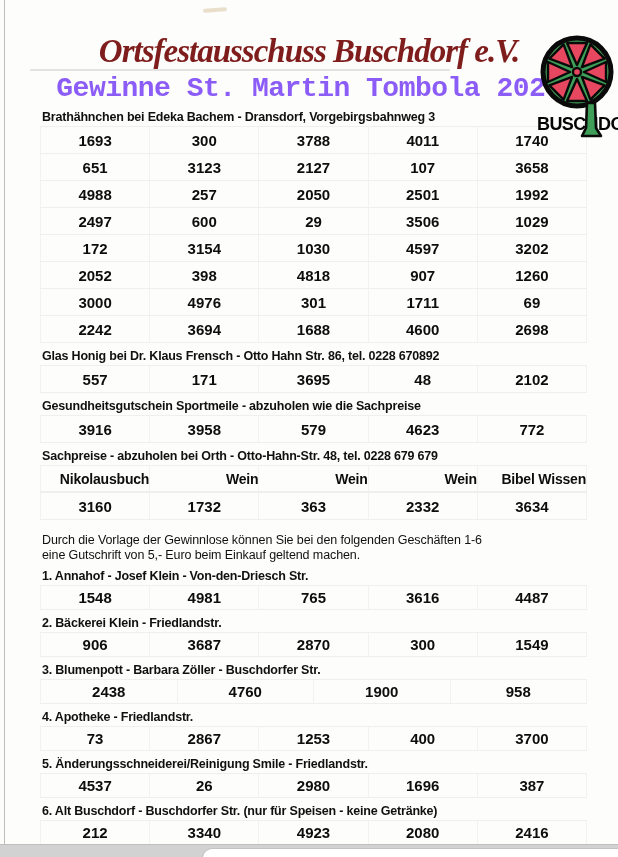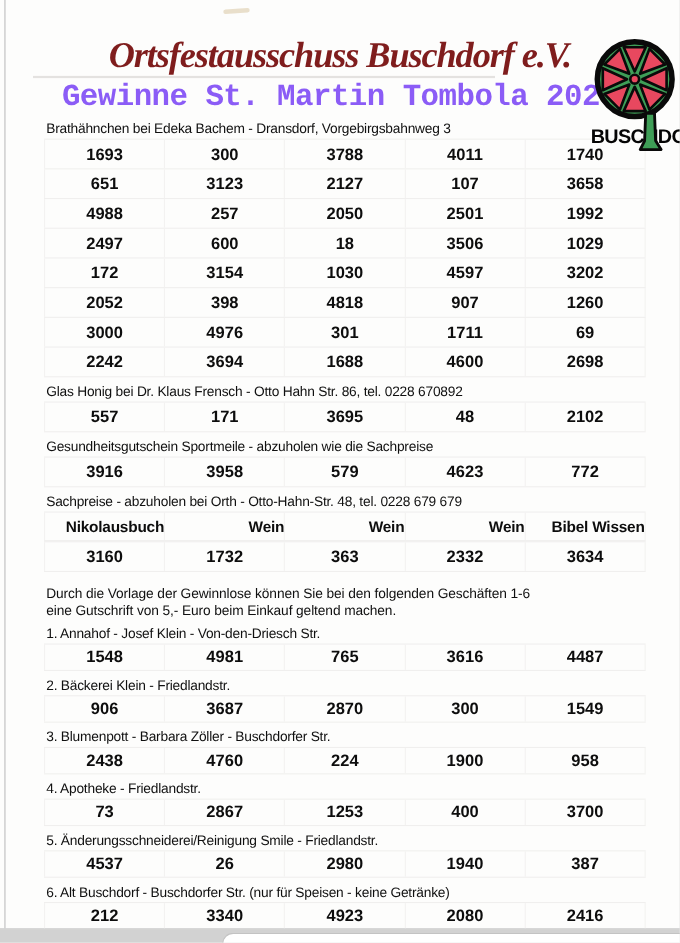--- a/index.html
+++ b/index.html
@@ -29,21 +29,21 @@
   }
 
   .logo{position:absolute;left:537px;top:30px;width:90px;height:115px;}
   .logo svg{position:absolute;left:0;top:0;z-index:3;}
   .logo-word{
     position:absolute;left:0;top:84px;z-index:2;white-space:nowrap;
     font-size:18px;font-weight:bold;letter-spacing:-0.6px;color:#050505;
   }
 
   .section-heading{
-    margin:6px 0 2px 42px;font-size:12.5px;font-weight:normal;
+    margin:6px 0 2px 42px;font-size:12.5px;font-weight:bold;
     letter-spacing:-0.2px;color:#101010;white-space:nowrap;
   }
   .num-table{margin-left:40px;width:547px;border-top:1px solid #f0efee;}
   .num-row{display:flex;border-bottom:1px solid #f0efee;}
   .num-cell{
     flex:1;text-align:center;font-weight:bold;font-size:15px;
     padding:4.5px 0;color:#0d0d0d;border-right:1px solid #f3f2f1;
   }
   .num-cell:first-child{border-left:1px solid #f3f2f1;}
   .shop .num-cell{padding:3px 0;}
@@ -110,21 +110,21 @@
         <div class="num-row">
           <div class="num-cell">4988</div>
           <div class="num-cell">257</div>
           <div class="num-cell">2050</div>
           <div class="num-cell">2501</div>
           <div class="num-cell">1992</div>
         </div>
         <div class="num-row">
           <div class="num-cell">2497</div>
           <div class="num-cell">600</div>
-          <div class="num-cell">18</div>
+          <div class="num-cell">29</div>
           <div class="num-cell">3506</div>
           <div class="num-cell">1029</div>
         </div>
         <div class="num-row">
           <div class="num-cell">172</div>
           <div class="num-cell">3154</div>
           <div class="num-cell">1030</div>
           <div class="num-cell">4597</div>
           <div class="num-cell">3202</div>
         </div>
@@ -228,21 +228,20 @@
           <div class="num-cell">1549</div>
         </div>
       </div>
   </div>
   <div class="section shop">
     <div class="section-heading">3. Blumenpott - Barbara Zöller - Buschdorfer Str.</div>
     <div class="num-table">
         <div class="num-row">
           <div class="num-cell">2438</div>
           <div class="num-cell">4760</div>
-          <div class="num-cell">224</div>
           <div class="num-cell">1900</div>
           <div class="num-cell">958</div>
         </div>
       </div>
   </div>
   <div class="section shop">
     <div class="section-heading">4. Apotheke - Friedlandstr.</div>
     <div class="num-table">
         <div class="num-row">
           <div class="num-cell">73</div>
@@ -253,21 +252,21 @@
         </div>
       </div>
   </div>
   <div class="section shop">
     <div class="section-heading">5. Änderungsschneiderei/Reinigung Smile - Friedlandstr.</div>
     <div class="num-table">
         <div class="num-row">
           <div class="num-cell">4537</div>
           <div class="num-cell">26</div>
           <div class="num-cell">2980</div>
-          <div class="num-cell">1940</div>
+          <div class="num-cell">1696</div>
           <div class="num-cell">387</div>
         </div>
       </div>
   </div>
   <div class="section shop">
     <div class="section-heading">6. Alt Buschdorf - Buschdorfer Str. (nur für Speisen - keine Getränke)</div>
     <div class="num-table">
         <div class="num-row">
           <div class="num-cell">212</div>
           <div class="num-cell">3340</div>

